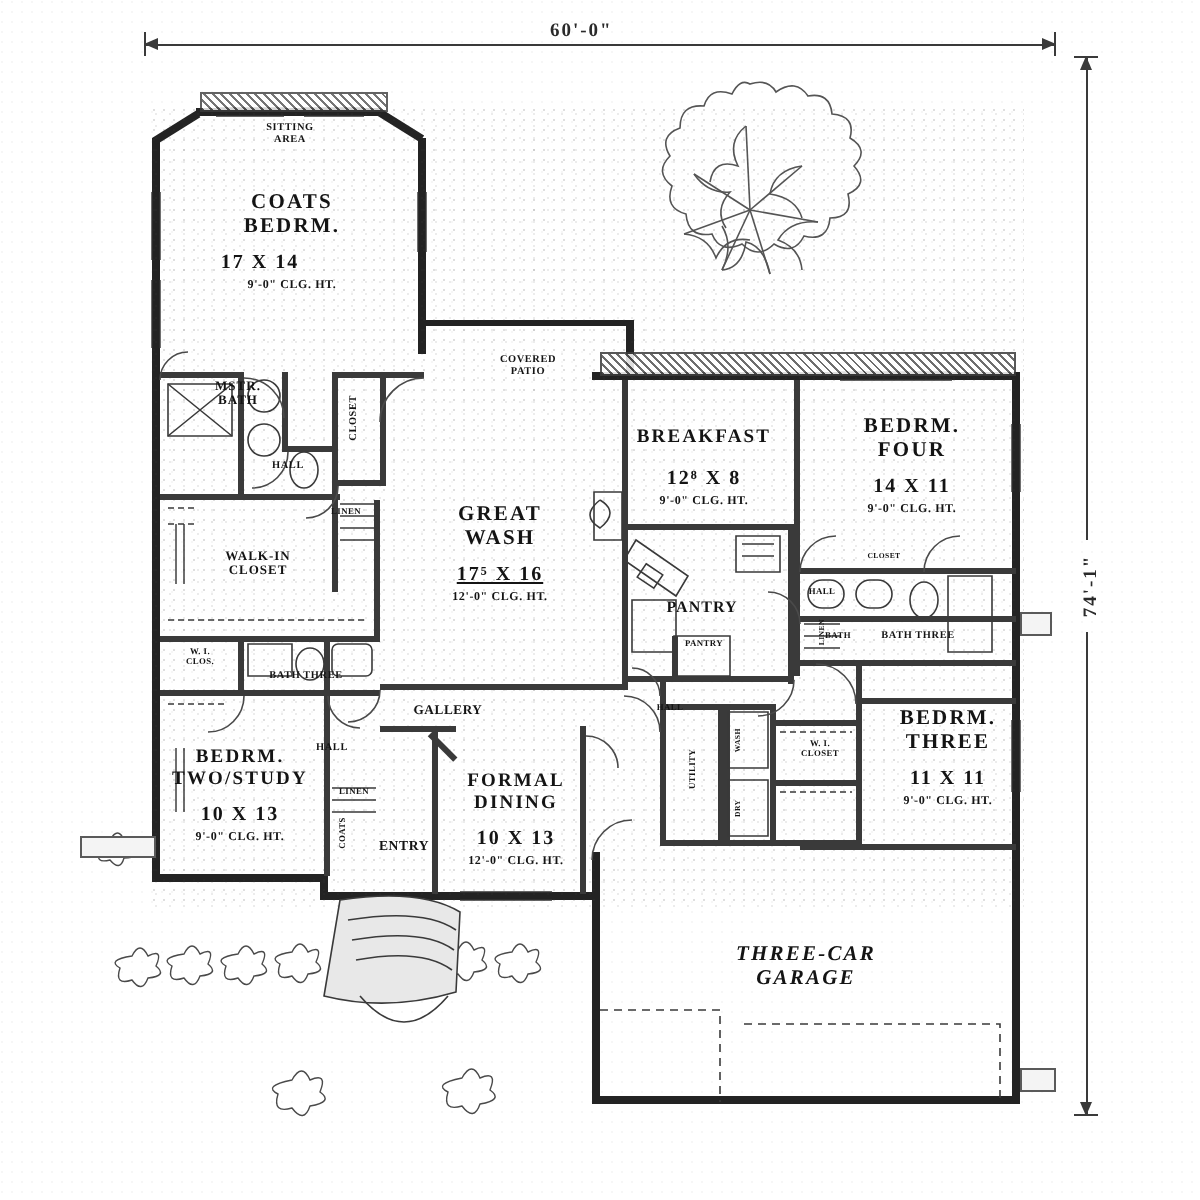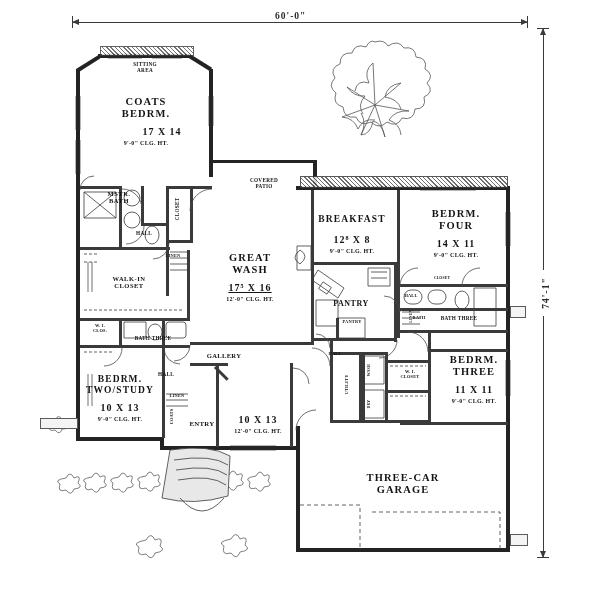--- a/index.html
+++ b/index.html
@@ -340,21 +340,21 @@
 
   <div class="fill-lite" style="left:510px; top:306px; width:14px; height:10px;"></div>
   <div class="fill-lite" style="left:510px; top:534px; width:16px; height:10px;"></div>
   <div class="fill-lite" style="left:40px; top:418px; width:36px; height:9px;"></div>
 
   <div class="lbl xs-name" style="left:110px; top:62px; width:70px;">SITTING
 AREA</div>
 
   <div class="lbl rm-name" style="left:100px; top:96px; width:92px;">COATS
 BEDRM.</div>
-  <div class="lbl rm-dim" style="left:116px; top:126px; width:92px;">17 X 14</div>
+  <div class="lbl rm-dim" style="left:84px; top:126px; width:92px;">17 X 14</div>
   <div class="lbl rm-clg" style="left:100px; top:140px; width:92px;">9'-0" CLG. HT.</div>
 
   <div class="lbl sm-name" style="left:96px; top:190px; width:46px;">MSTR.
 BATH</div>
 
   <div class="lbl xs-name rot90" style="left:155px; top:206px; width:46px;">CLOSET</div>
 
   <div class="lbl xs-name" style="left:126px; top:231px; width:36px;">HALL</div>
 
   <div class="lbl tiny" style="left:156px; top:254px; width:34px;">LINEN</div>
@@ -383,20 +383,22 @@
   <div class="lbl xs-name" style="left:228px; top:178px; width:72px;">COVERED
 PATIO</div>
 
   <div class="lbl rm-name" style="left:204px; top:252px; width:92px;">GREAT
 WASH</div>
   <div class="lbl rm-dim" style="left:204px; top:282px; width:92px;text-decoration:underline;">17⁵ X 16</div>
   <div class="lbl rm-clg" style="left:204px; top:296px; width:92px;">12'-0" CLG. HT.</div>
 
   <div class="lbl xs-name" style="left:194px; top:352px; width:60px; font-size:6.6px;">GALLERY</div>
 
+  <div class="lbl rm-name" style="left:222px; top:386px; width:72px; font-size:9.5px;">FORMAL
+DINING</div>
   <div class="lbl rm-dim" style="left:222px; top:414px; width:72px;">10 X 13</div>
   <div class="lbl rm-clg" style="left:222px; top:428px; width:72px;">12'-0" CLG. HT.</div>
 
   <div class="lbl rm-name" style="left:308px; top:214px; width:88px; font-size:9.5px;">BREAKFAST</div>
   <div class="lbl rm-dim" style="left:308px; top:234px; width:88px;">12⁸ X 8</div>
   <div class="lbl rm-clg" style="left:308px; top:248px; width:88px;">9'-0" CLG. HT.</div>
 
   <div class="lbl sm-name" style="left:314px; top:300px; width:74px; font-size:8px;">PANTRY</div>
 
   <div class="lbl tiny" style="left:336px; top:320px; width:32px;">PANTRY</div>
@@ -425,16 +427,16 @@
 
   <div class="lbl tiny" style="left:406px; top:316px; width:26px;">BATH</div>
 
   <div class="lbl xs-name" style="left:428px; top:316px; width:62px;">BATH THREE</div>
 
   <div class="lbl rm-name" style="left:438px; top:354px; width:72px;">BEDRM.
 THREE</div>
   <div class="lbl rm-dim" style="left:438px; top:384px; width:72px;">11 X 11</div>
   <div class="lbl rm-clg" style="left:438px; top:398px; width:72px;">9'-0" CLG. HT.</div>
 
-  <div class="lbl rm-name" style="left:330px; top:472px; width:146px;">THREE-CAR
+  <div class="lbl rm-name" style="left:330px; top:472px; width:146px;font-style:italic;">THREE-CAR
 GARAGE</div>
 
 </div>
 
 </body></html>

